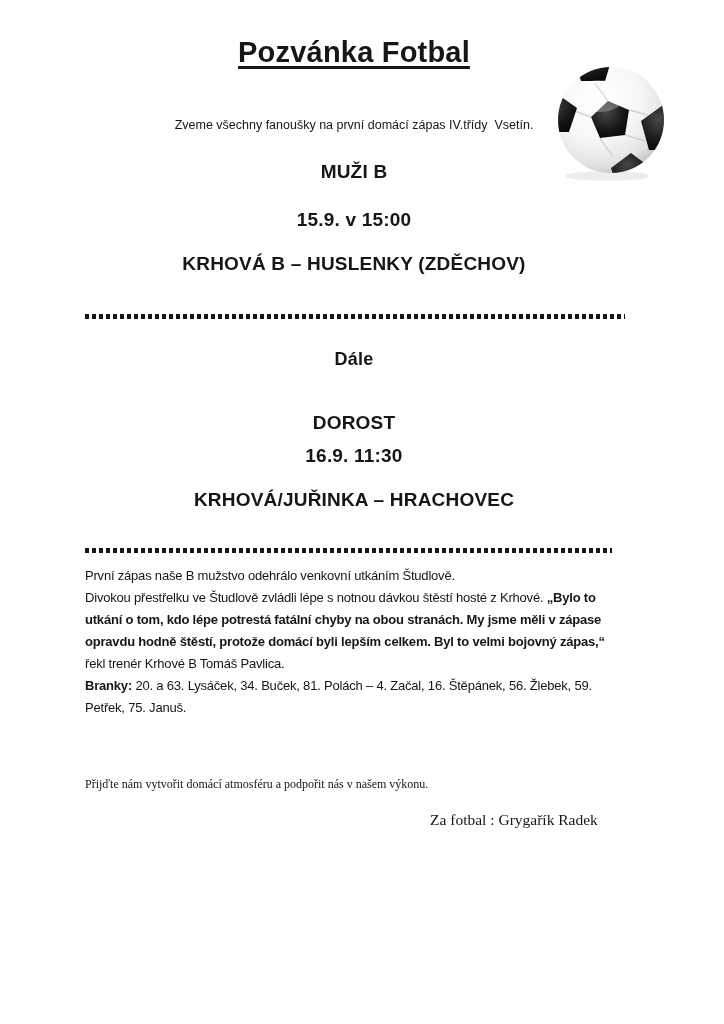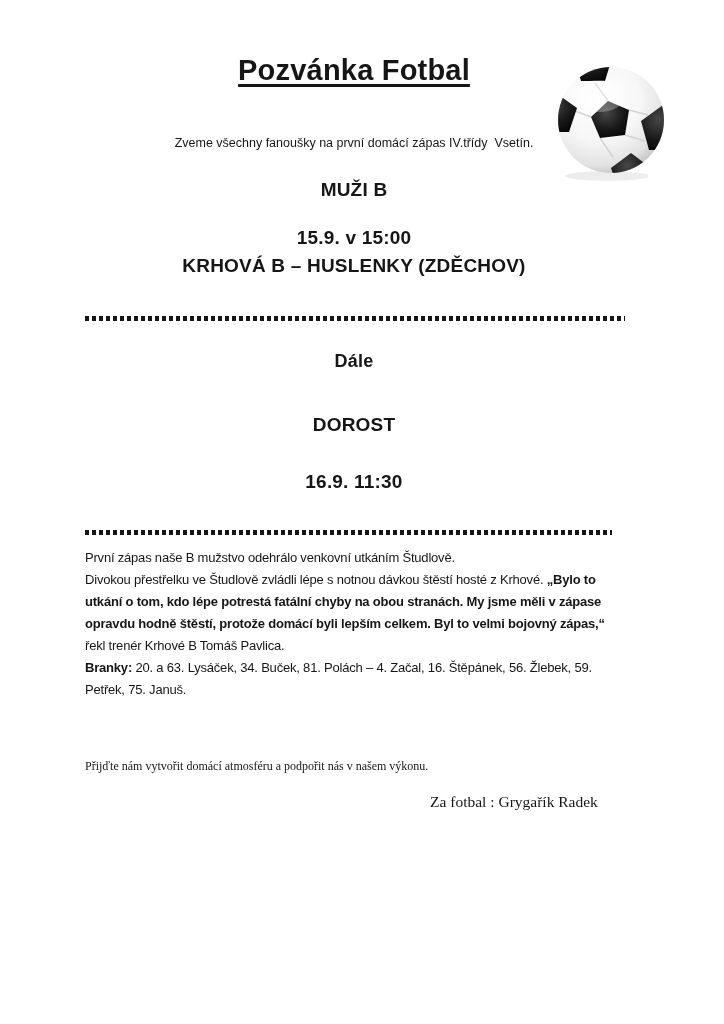--- a/index.html
+++ b/index.html
@@ -4,21 +4,21 @@
 <style>
   html,body{margin:0;padding:0;background:#ffffff;}
   .page{
     position:relative;
     width:708px;height:1024px;
     background:#ffffff;
     color:#161616;
     font-family:"Liberation Sans","DejaVu Sans",sans-serif;
     overflow:hidden;
     box-sizing:border-box;
-    padding-top:52px;
+    padding-top:34px;
   }
   .title{
     margin:0;
     text-align:center;
     font-size:29px;
     font-weight:bold;
     line-height:36px;
     text-decoration:underline;
     text-decoration-thickness:2.5px;
     text-underline-offset:4px;
@@ -33,24 +33,24 @@
   }
   .match-line{
     text-align:center;
     font-weight:bold;
     font-size:19px;
     line-height:24px;
     letter-spacing:0.2px;
   }
   .m1-cat{margin-top:26px;text-align:center;}
   .m1-dt{margin-top:24px;}
-  .m1-fx{margin-top:4px;}
+  .m1-fx{margin-top:20px;}
   .dale{margin-top:28px;font-size:18px;}
   .m2-cat{margin-top:40px;}
-  .m2-dt{margin-top:33px;}
+  .m2-dt{margin-top:9px;}
   .m2-fx{margin-top:20px;}
   .dotted-sep{
     height:5px;
     margin-left:85px;
     background-image:repeating-linear-gradient(90deg,#161616 0 3.6px,transparent 3.6px 7px);
   }
   .sep1{margin-top:38px;width:540px;}
   .sep2{margin-top:36px;width:527px;}
   .body-text{
     margin:0 84px 0 85px;
@@ -130,20 +130,21 @@
 
   <div class="match-line m1-cat">MUŽI B</div>
   <div class="match-line m1-dt">15.9. v 15:00</div>
   <div class="match-line m1-fx">KRHOVÁ B – HUSLENKY (ZDĚCHOV)</div>
 
   <div class="dotted-sep sep1"></div>
 
   <div class="match-line dale">Dále</div>
   <div class="match-line m2-cat">DOROST</div>
   <div class="match-line m2-dt">16.9. 11:30</div>
+  <div class="match-line m2-fx">KRHOVÁ/JUŘINKA – HRACHOVEC</div>
 
   <div class="dotted-sep sep2"></div>
 
   <p class="body-text report-intro">První zápas naše B mužstvo odehrálo venkovní utkáním Študlově.</p>
 
 
   <p class="body-text"><span>Divokou přestřelku ve Študlově zvládli lépe s notnou dávkou štěstí hosté z Krhové. </span><span class="bold">„Bylo to utkání o tom, kdo lépe potrestá fatální chyby na obou stranách. My jsme měli v zápase opravdu hodně štěstí, protože domácí byli lepším celkem. Byl to velmi bojovný zápas,“</span><span> řekl trenér Krhové B Tomáš Pavlica.</span></p>
 
   <p class="body-text"><span class="bold">Branky:</span><span> 20. a 63. Lysáček, 34. Buček, 81. Polách – 4. Začal, 16. Štěpánek, 56. Žlebek, 59. Petřek, 75. Januš.</span></p>
 

